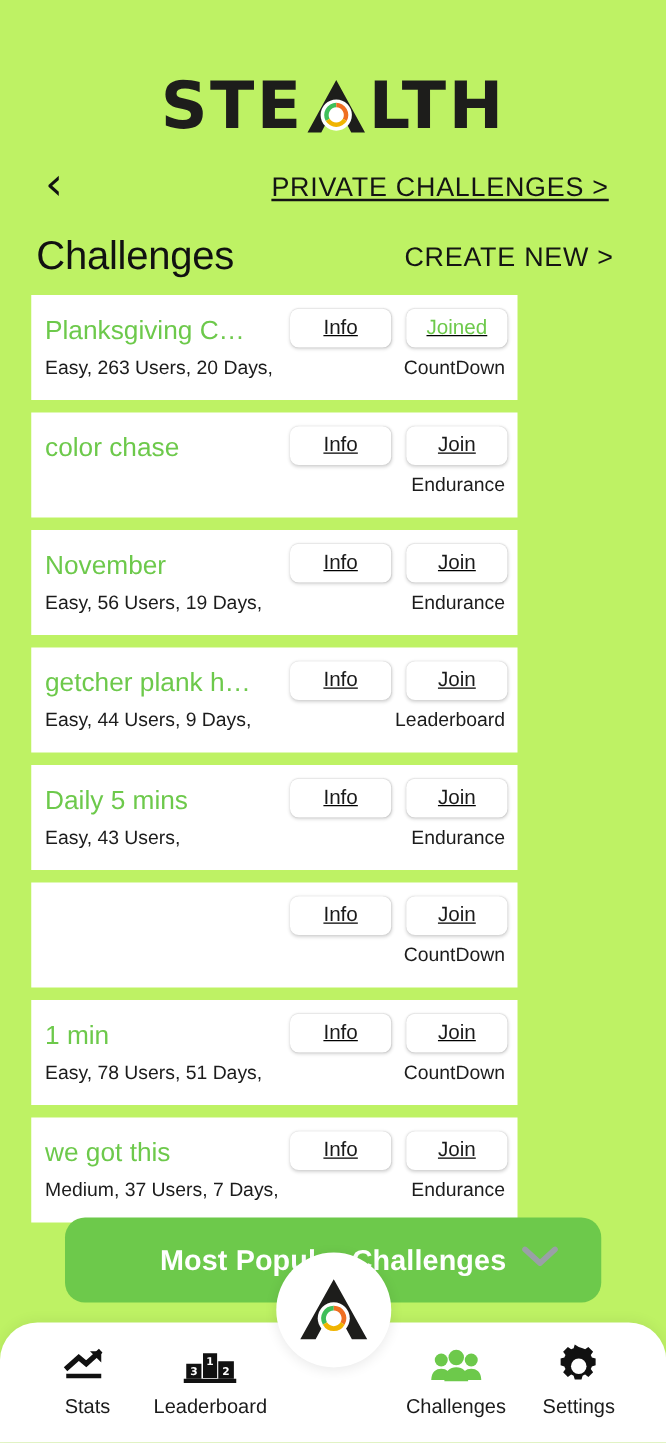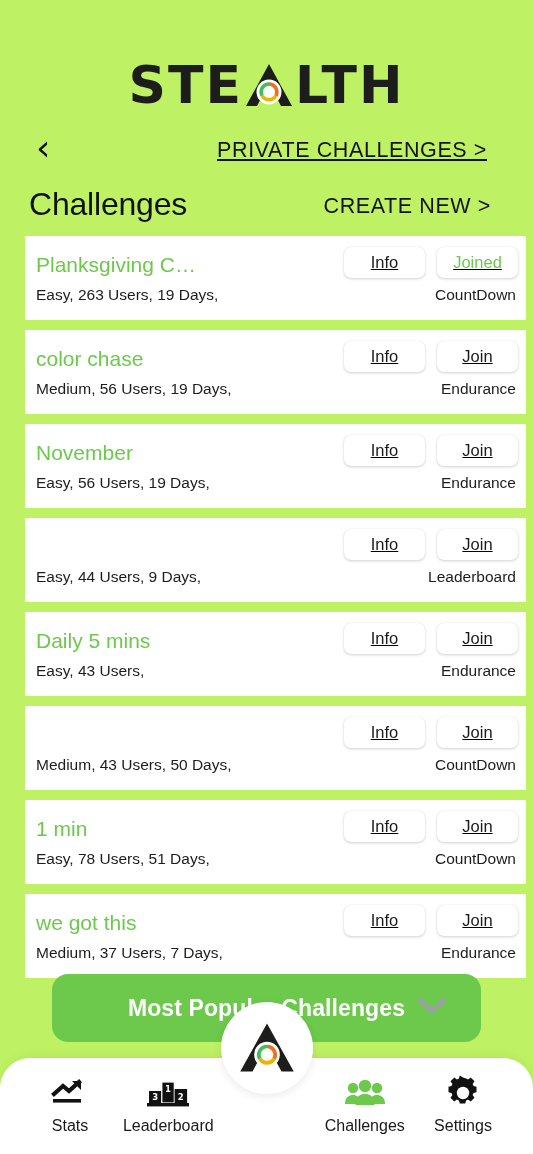--- a/index.html
+++ b/index.html
@@ -60,21 +60,21 @@
   }
   .create-new {
     position: absolute; right: 42px; top: 8px;
     font-size: 21.5px; letter-spacing: .6px; color: #141414;
     cursor: pointer;
     text-align: center;
   }
 
   
   .list {
-    position: absolute; top: 236px; left: 25px; width: 501px;
+    position: absolute; top: 236px; left: 25px; width: 389px;
   }
   .card {
     position: relative;
     height: 84px;
     background: #fff;
     margin-bottom: 10px;
     overflow: visible;
   }
   .c-name {
     position: absolute; left: 11px; top: 17px;
@@ -183,64 +183,63 @@
   </div>
 
   <div class="title-row">
     <div class="page-title">Challenges</div>
     <div class="create-new">CREATE NEW &gt;</div>
   </div>
 
   <div class="list" id="challenge-list">
       <div class="card">
         <div class="c-name">Planksgiving C…</div>
-        <div class="c-meta">Easy, 263 Users, 19 Days,</div>
+        <div class="c-meta">Easy, 263 Users, 20 Days,</div>
         <div class="c-btns">
           <div class="pill">Info</div>
           <div class="pill joined">Joined</div>
         </div>
         <div class="c-type">CountDown</div>
       </div>
       <div class="card">
         <div class="c-name">color chase</div>
-        <div class="c-meta">Medium, 56 Users, 19 Days,</div>
         <div class="c-btns">
           <div class="pill">Info</div>
           <div class="pill">Join</div>
         </div>
         <div class="c-type">Endurance</div>
       </div>
       <div class="card">
         <div class="c-name">November</div>
         <div class="c-meta">Easy, 56 Users, 19 Days,</div>
         <div class="c-btns">
           <div class="pill">Info</div>
           <div class="pill">Join</div>
         </div>
         <div class="c-type">Endurance</div>
       </div>
       <div class="card">
+        <div class="c-name">getcher plank h…</div>
         <div class="c-meta">Easy, 44 Users, 9 Days,</div>
         <div class="c-btns">
           <div class="pill">Info</div>
           <div class="pill">Join</div>
         </div>
         <div class="c-type">Leaderboard</div>
       </div>
       <div class="card">
         <div class="c-name">Daily 5 mins</div>
         <div class="c-meta">Easy, 43 Users,</div>
         <div class="c-btns">
           <div class="pill">Info</div>
           <div class="pill">Join</div>
         </div>
         <div class="c-type">Endurance</div>
       </div>
       <div class="card">
-        <div class="c-meta">Medium, 43 Users, 50 Days,</div>
         <div class="c-btns">
           <div class="pill">Info</div>
           <div class="pill">Join</div>
         </div>
         <div class="c-type">CountDown</div>
       </div>
       <div class="card">
         <div class="c-name">1 min</div>
         <div class="c-meta">Easy, 78 Users, 51 Days,</div>
         <div class="c-btns">

